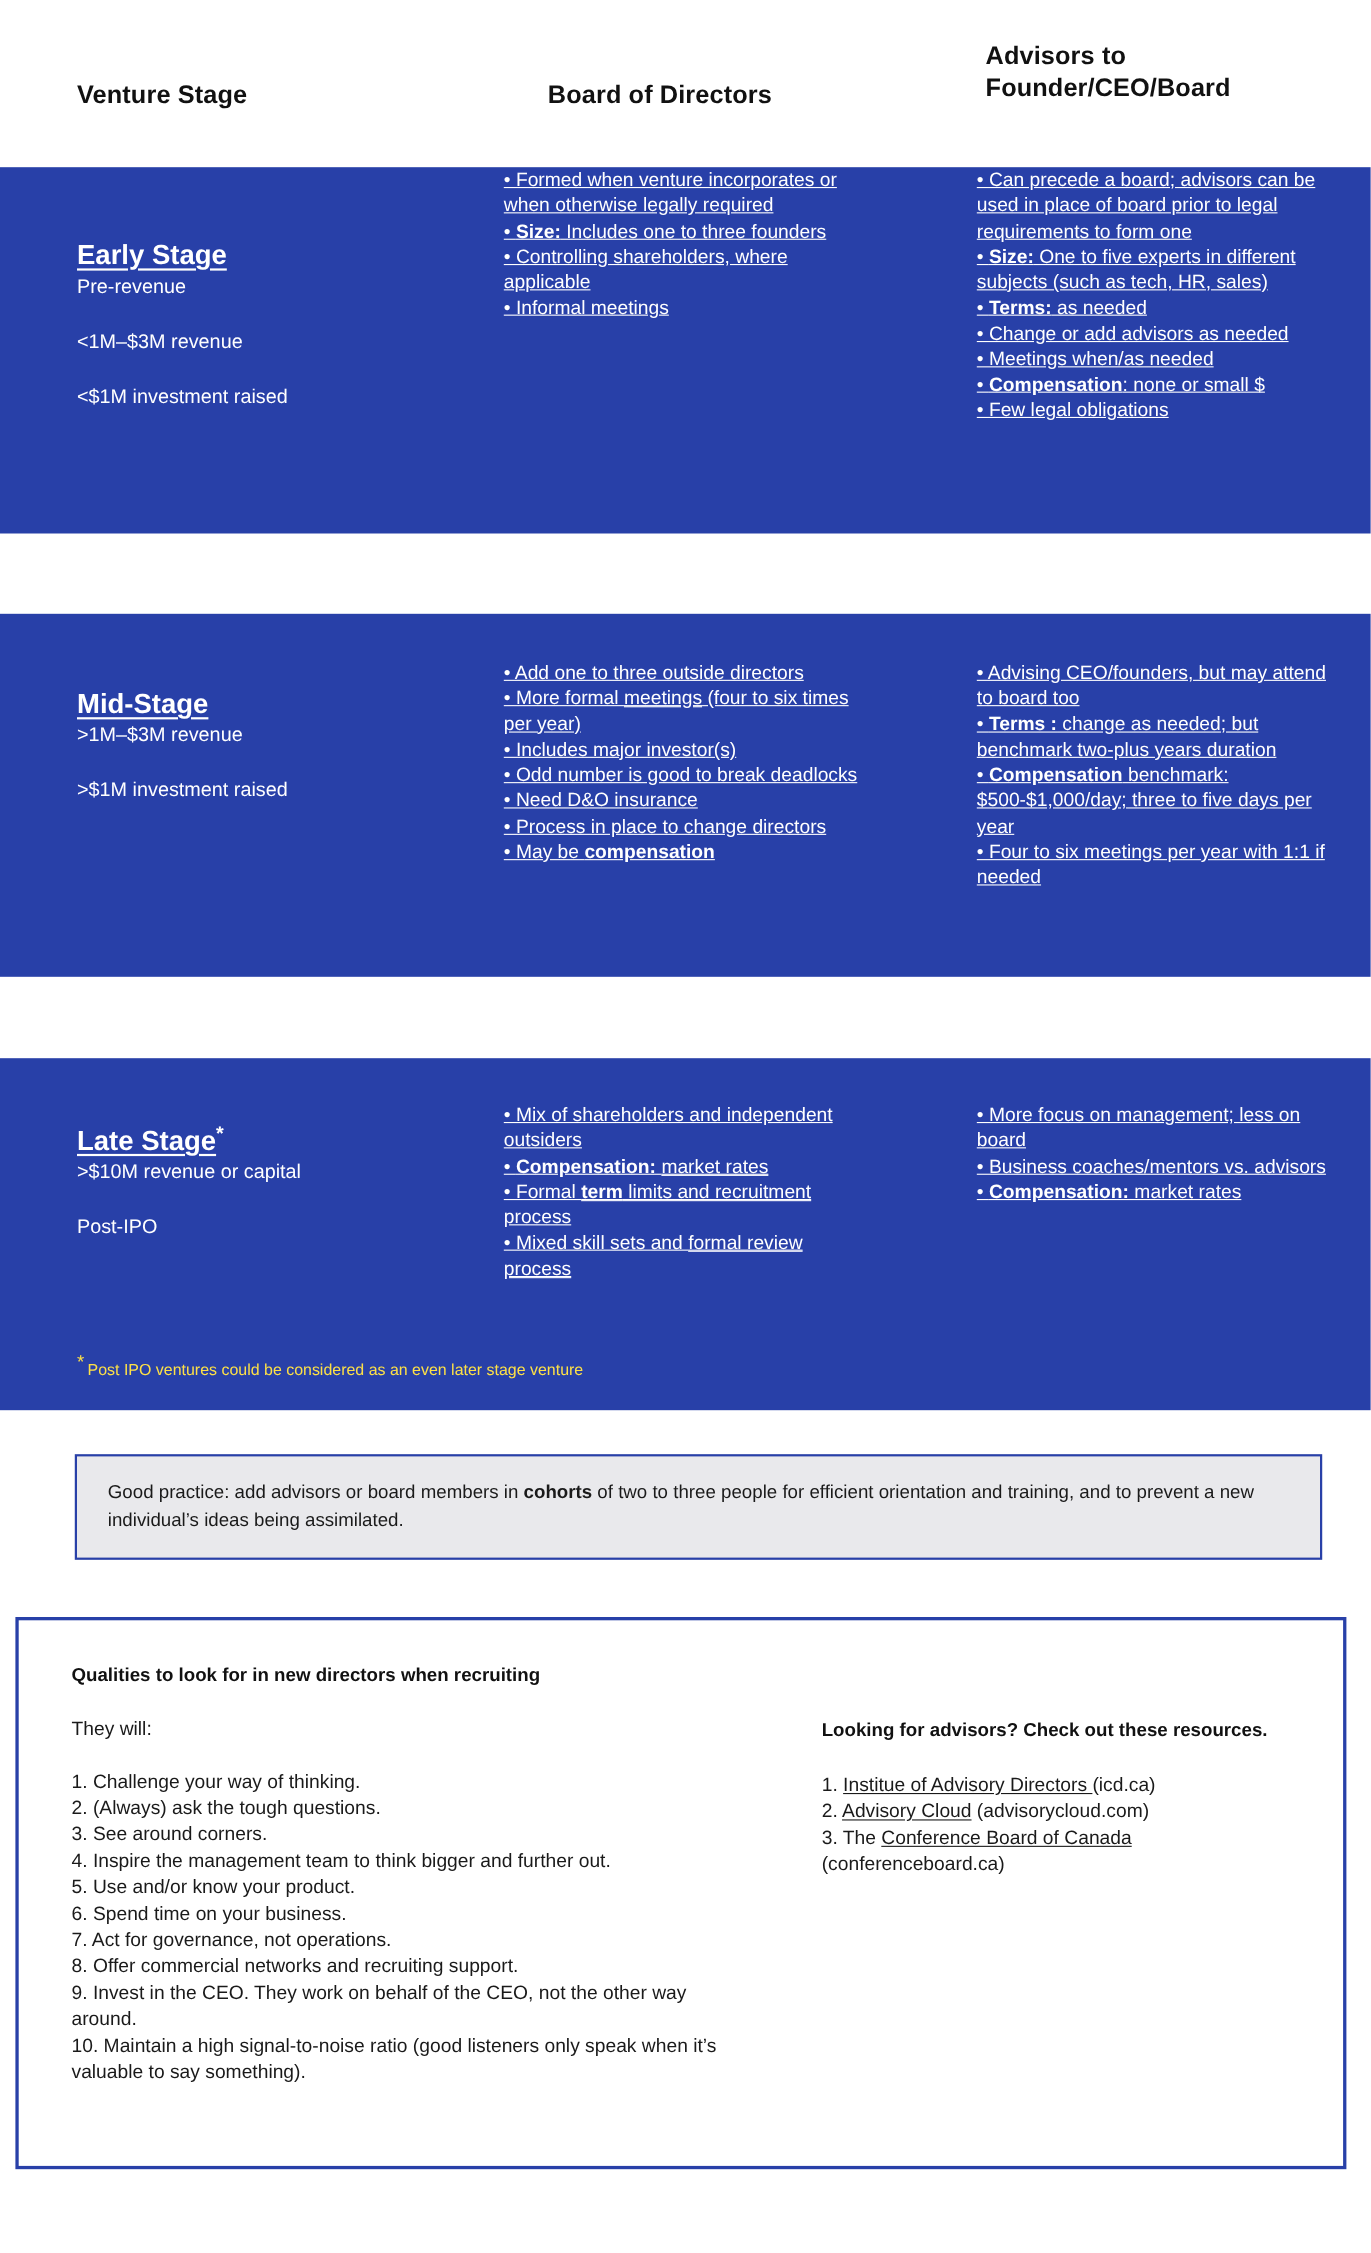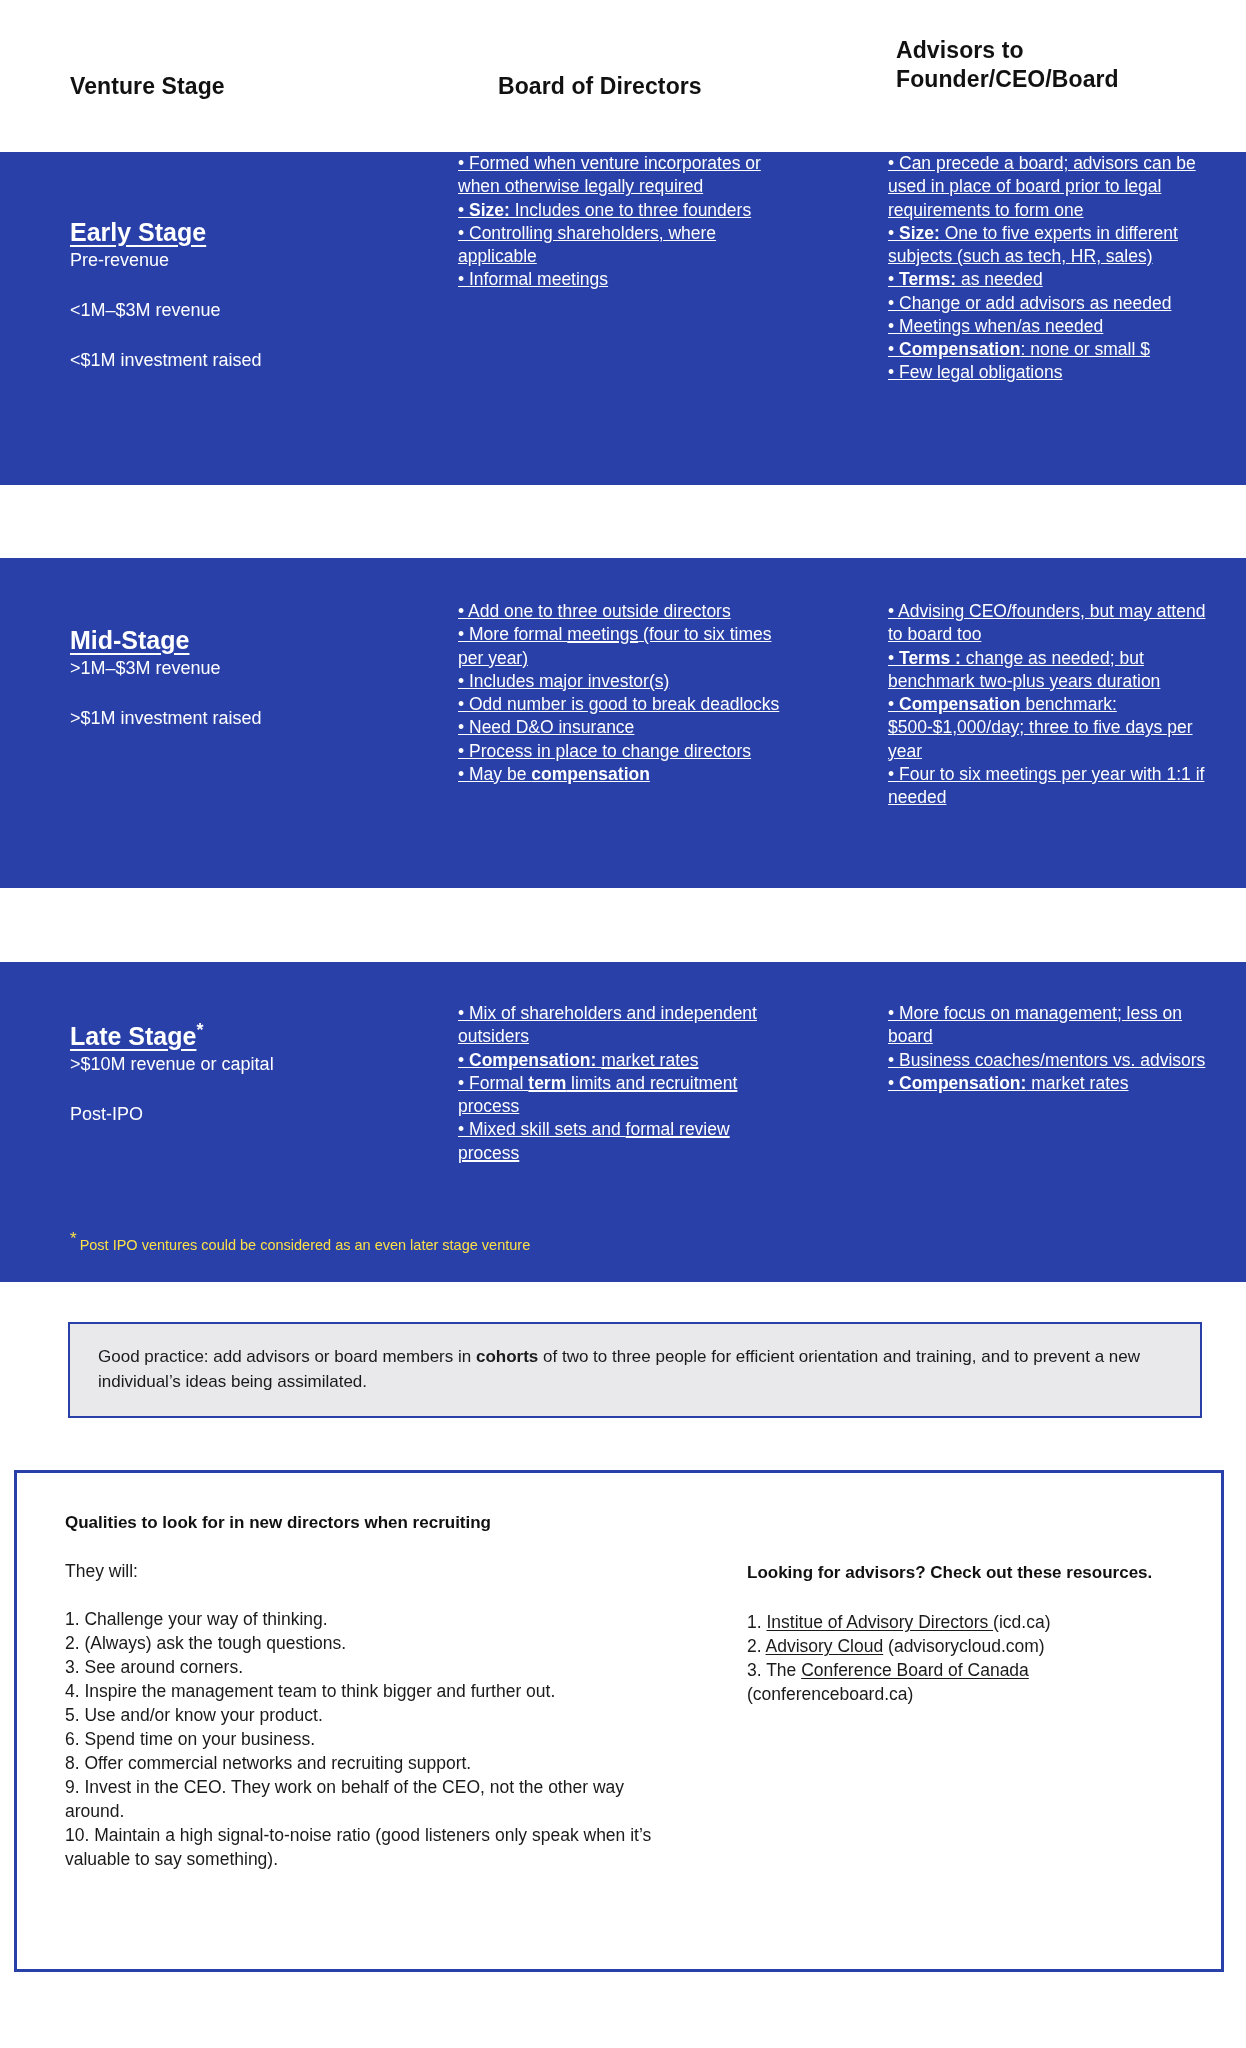--- a/index.html
+++ b/index.html
@@ -249,20 +249,21 @@
     <div class="panel-col-left">
       <p class="panel-title">Qualities to look for in new directors when recruiting</p>
       <p class="panel-lead">They will:</p>
       <div class="panel-list">
         <p>1. Challenge your way of thinking.</p>
         <p>2. (Always) ask the tough questions.</p>
         <p>3. See around corners.</p>
         <p>4. Inspire the management team to think bigger and further out.</p>
         <p>5. Use and/or know your product.</p>
         <p>6. Spend time on your business.</p>
+        <p>7. Act for governance, not operations.</p>
         <p>8. Offer commercial networks and recruiting support.</p>
         <p>9. Invest in the CEO. They work on behalf of the CEO, not the other way around.</p>
         <p>10. Maintain a high signal-to-noise ratio (good listeners only speak when it’s valuable to say something).</p>
       </div>
     </div>
 
     <div class="panel-col-right">
       <p class="panel-title">Looking for advisors? Check out these resources.</p>
       <div class="panel-list">
         <p><span>1. </span><u>Institue of Advisory Directors </u><span>(icd.ca)</span></p>

